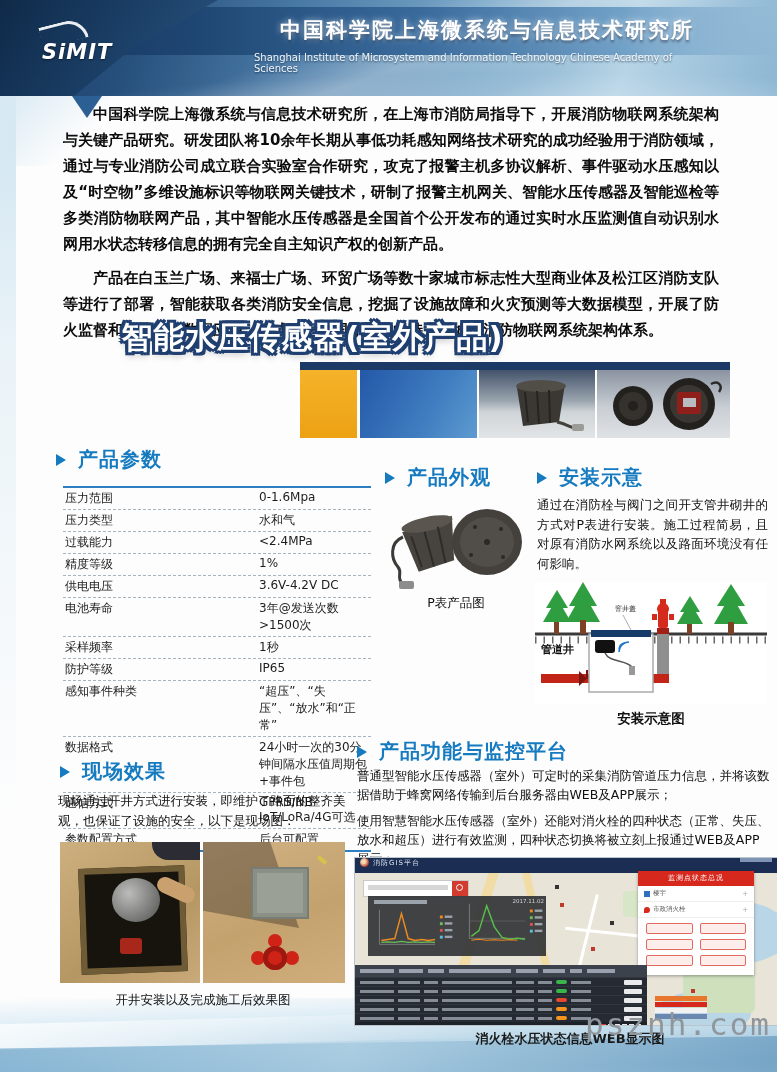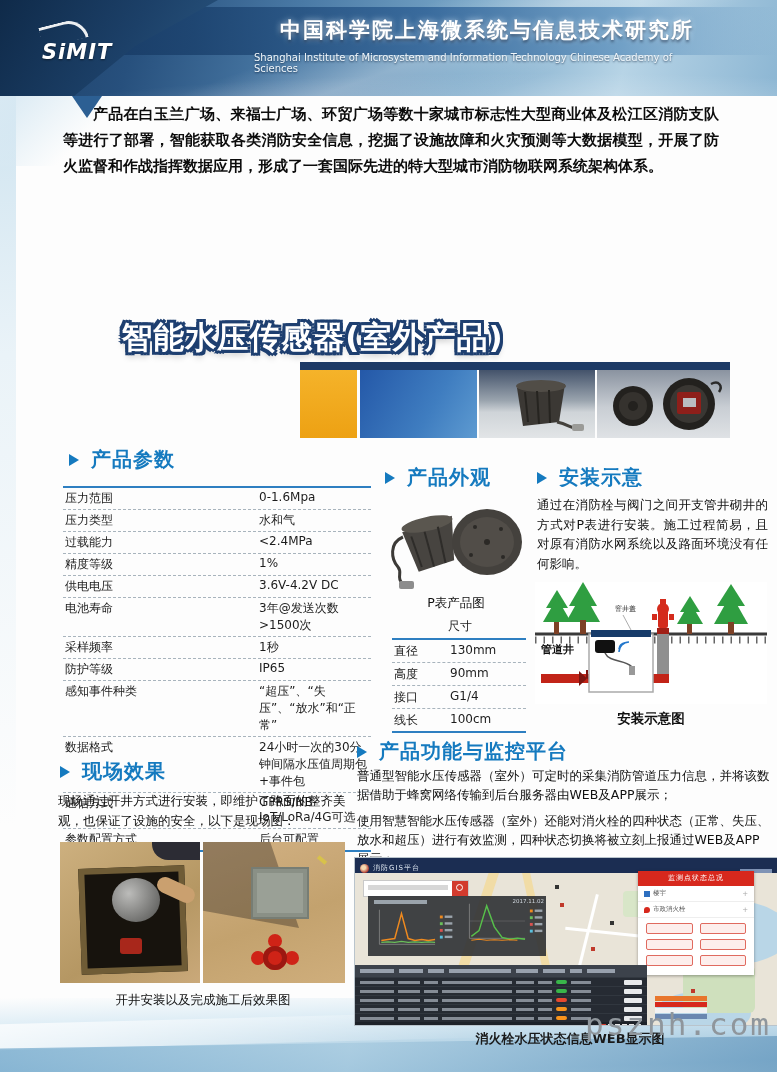--- a/index.html
+++ b/index.html
@@ -116,21 +116,21 @@
   .hydR .nt{left:15px;top:-4px;width:14px;height:14px;}
   .chipR{position:absolute;right:18px;top:16px;width:10px;height:4px;background:#d8c24a;transform:rotate(40deg);}
   .field-cap{position:absolute;left:60px;top:992px;width:286px;text-align:center;font-size:12.5px;color:#111;}
   
   .plat-text{position:absolute;left:357px;top:766px;width:414px;font-size:12.5px;line-height:19px;color:#101010;}
   .plat-text p{margin:0 0 7px;}
   
   .shot{position:absolute;left:355px;top:858px;width:422px;height:167px;background:#e9e4d8;
     box-shadow:0 0 0 1px #b9c4cc;overflow:hidden;}
   .shot-head{position:absolute;left:0;top:0;width:100%;height:15px;background:#1b2d52;
-    display:flex;align-items:flex-end;padding:0 5px;box-sizing:border-box;}
+    display:flex;align-items:flex-start;padding:0 5px;box-sizing:border-box;}
   .shot-logo-dot{width:9px;height:9px;border-radius:50%;flex:none;margin-right:4px;
     background:radial-gradient(circle at 40% 40%,#f5d9b0 25%,#b03a2e 70%);}
   .shot-title{color:#dfe8f2;font-size:7px;letter-spacing:1px;}
   .shot-head-right{margin-left:auto;width:32px;height:4px;background:#7f93b5;}
   .shot-map{position:absolute;left:0;top:15px;right:0;bottom:0;}
   .mp{position:absolute;}
   .shot-search{position:absolute;left:8px;top:22px;width:104px;height:15px;background:#fff;
     border:1px solid #c9c9c9;display:flex;}
   .shot-search-text{flex:1;margin:4px 4px;height:5px;background:#d7d7d7;}
   .shot-search-btn{width:16px;background:#d23b2e;position:relative;}
@@ -186,20 +186,21 @@
     <div class="h-band"></div>
     <div class="h-wedge">
       <div class="logo-swoosh"></div>
       <div class="logo-text">SiMIT</div>
     </div>
     <div class="title-cn">中国科学院上海微系统与信息技术研究所</div>
     <div class="title-en">Shanghai Institute of Microsystem and Information Technology  Chinese Academy of Sciences</div>
   </div>
 
   <div class="intro">
+    <p>中国科学院上海微系统与信息技术研究所，在上海市消防局指导下，开展消防物联网系统架构与关键产品研究。研发团队将10余年长期从事低功耗感知网络技术研究的成功经验用于消防领域，通过与专业消防公司成立联合实验室合作研究，攻克了报警主机多协议解析、事件驱动水压感知以及“时空物”多维设施标识等物联网关键技术，研制了报警主机网关、智能水压传感器及智能巡检等多类消防物联网产品，其中智能水压传感器是全国首个公开发布的通过实时水压监测值自动识别水网用水状态转移信息的拥有完全自主知识产权的创新产品。</p>
     <p>产品在白玉兰广场、来福士广场、环贸广场等数十家城市标志性大型商业体及松江区消防支队等进行了部署，智能获取各类消防安全信息，挖掘了设施故障和火灾预测等大数据模型，开展了防火监督和作战指挥数据应用，形成了一套国际先进的特大型城市消防物联网系统架构体系。</p>
   </div>
 
   <div class="banner">智能水压传感器(室外产品)</div>
 
   <div class="strip">
     <div class="strip-bar"></div>
     <div class="block-orange"></div>
     <div class="block-blue"></div>
     <div class="photo1">
@@ -220,21 +221,21 @@
         <circle cx="36" cy="36" r="5" fill="#23211e"></circle>
         <circle cx="92" cy="34" r="26" fill="#23211e"></circle>
         <circle cx="92" cy="34" r="19" fill="#3a3733"></circle>
         <rect x="80" y="22" width="24" height="22" rx="2" fill="#8e1f1a"></rect>
         <rect x="86" y="28" width="13" height="9" fill="#b9bdc1"></rect>
         <path d="M114 14 C122 10 126 16 122 22" stroke="#2a2a2a" stroke-width="2.5" fill="none"></path>
       </svg>
     </div>
   </div>
 
-  <div class="shead" style="left:69px;top:446px;text-align:right;">
+  <div class="shead" style="left:56px;top:446px;text-align:right;">
     <span class="arr"></span>
     <span>产品参数</span>
   </div>
   <div class="ptable">
     <div class="prow">
         <span class="pl">压力范围</span>
         <span class="pv">0-1.6Mpa</span>
       </div>
     <div class="prow">
         <span class="pl">压力类型</span>
@@ -300,44 +301,20 @@
       <ellipse cx="104" cy="45" rx="35" ry="33" fill="#44413d"></ellipse>
       <ellipse cx="104" cy="45" rx="27" ry="25" fill="#514d48"></ellipse>
       <circle cx="92" cy="30" r="2" fill="#2b2926"></circle>
       <circle cx="118" cy="32" r="2" fill="#2b2926"></circle>
       <circle cx="88" cy="58" r="2" fill="#2b2926"></circle>
       <circle cx="120" cy="60" r="2" fill="#2b2926"></circle>
       <circle cx="104" cy="45" r="3" fill="#2b2926"></circle>
     </svg>
   </div>
   <div class="pdev-cap">P表产品图</div>
-  <div class="stable">
-    <div class="sheadrow">
-      <span class="sl"></span>
-      <span class="sv">尺寸</span>
-    </div>
-    <div class="sbody">
-      <div class="srow">
-          <span class="sl">直径</span>
-          <span class="sv">130mm</span>
-        </div>
-      <div class="srow">
-          <span class="sl">高度</span>
-          <span class="sv">90mm</span>
-        </div>
-      <div class="srow">
-          <span class="sl">接口</span>
-          <span class="sv">G1/4</span>
-        </div>
-      <div class="srow">
-          <span class="sl">线长</span>
-          <span class="sv">100cm</span>
-        </div>
-    </div>
-  </div>
 
   <div class="shead" style="left:537px;top:464px;">
     <span class="arr"></span>
     <span>安装示意</span>
   </div>
   <div class="inst-text">通过在消防栓与阀门之间开支管井砌井的方式对P表进行安装。施工过程简易，且对原有消防水网系统以及路面环境没有任何影响。</div>
   <div class="diagram">
     <svg width="232" height="122">
       <rect width="232" height="122" fill="#ffffff"></rect>
       <line x1="0" y1="52" x2="232" y2="52" stroke="#3a3a3a" stroke-width="3"></line>

